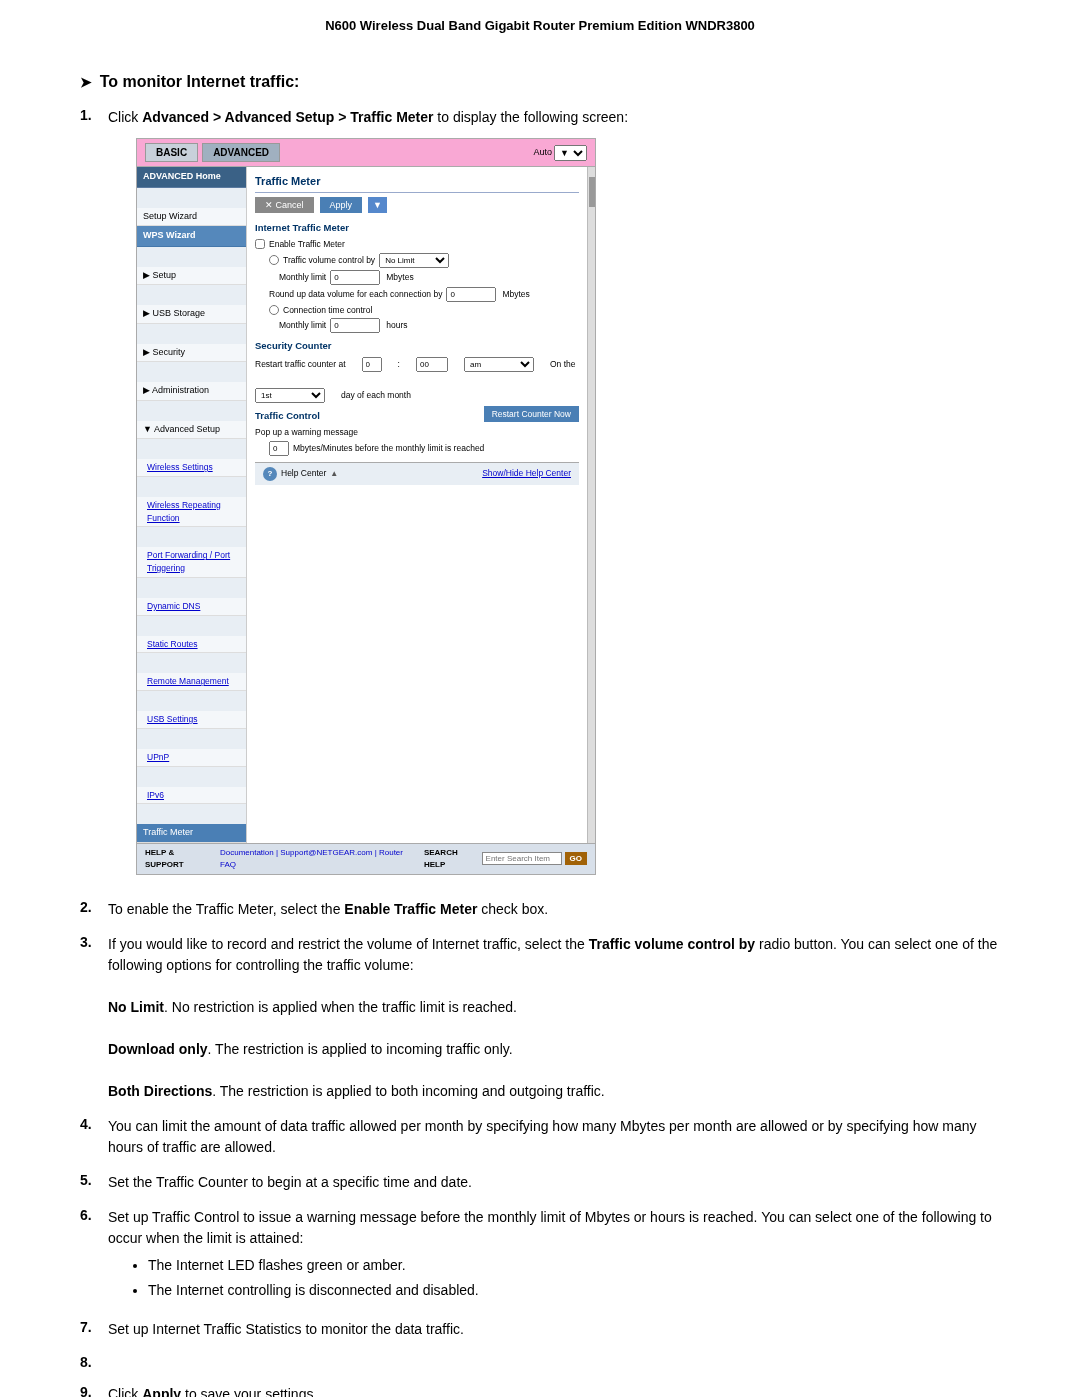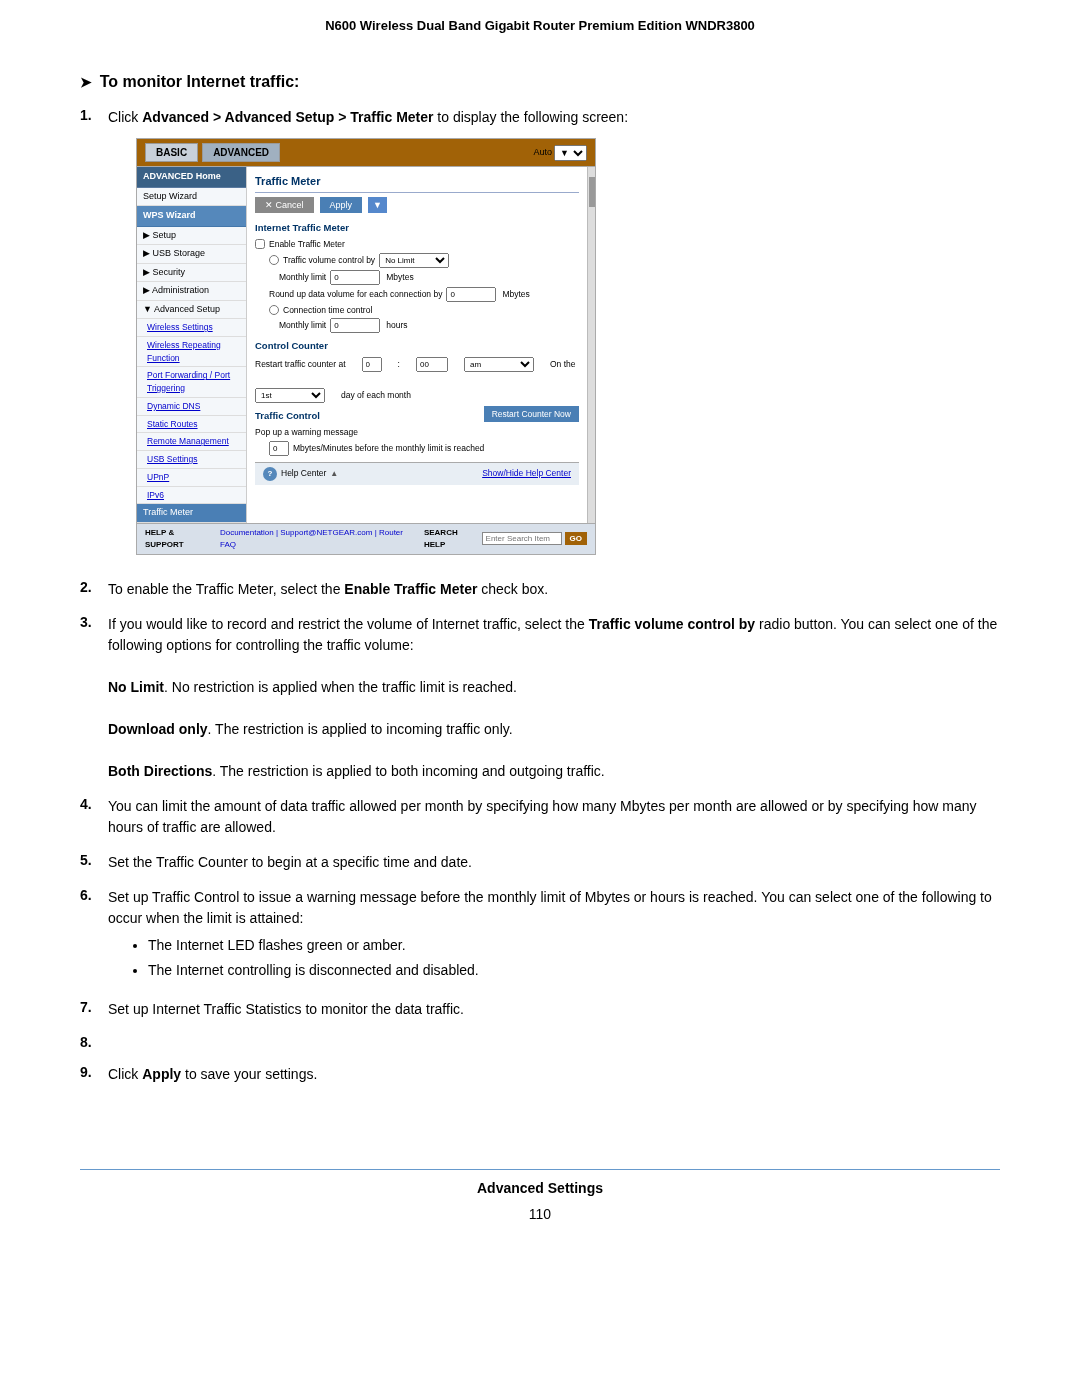--- a/index.html
+++ b/index.html
@@ -71,21 +71,21 @@
     .router-screenshot {
       border: 1px solid #aaa;
       width: 460px;
       margin: 10px 0 10px 28px;
       font-size: 10px;
       background: #f0f0f0;
     }
 
     
     .router-top-bar {
-      background: #a16207;
+      background: #f9a8d4;
       display: flex;
       align-items: center;
       padding: 4px 8px;
       gap: 4px;
       border-bottom: 1px solid #aaa;
     }
     .router-tab {
       padding: 3px 10px;
       font-size: 10px;
       font-weight: bold;
@@ -132,20 +132,21 @@
       cursor: pointer;
       border-bottom: 1px solid #5a7aa0;
     }
     .sidebar-item {
       padding: 2px 6px;
       font-size: 9px;
       color: #000;
       cursor: pointer;
       border-bottom: 1px solid #ddd;
       background: #f4f7fa;
+      margin-top: 20px;
     }
     .sidebar-item.sub {
       padding-left: 10px;
       color: #0000cc;
       text-decoration: underline;
       background: #f4f7fa;
       font-size: 8.5px;
     }
     .sidebar-item.highlighted {
       background: #4a7fb5;
@@ -491,21 +492,21 @@
                     <label>Connection time control</label>
                   </div>
                   <div class="form-row indent2">
                     <label>Monthly limit</label>
                     <input type="text" value="0" style="">
                     <span class="form-label-unit">hours</span>
                   </div>
                 </div>
 
                 <div class="form-section">
-                  <div class="form-section-title">Control Counter</div>
+                  <div class="form-section-title">Security Counter</div>
                   <div class="form-row" style="flex-wrap:wrap;gap:16px;">
                     <label>Restart traffic counter at</label>
                     <input type="text" style="width: 20px;" value="0">
                     <span>:</span>
                     <input type="text" style="width: 32px;" value="00">
                     <select>
                       <option>am</option>
                     </select>
                     <label>On the</label>
                     <select>

